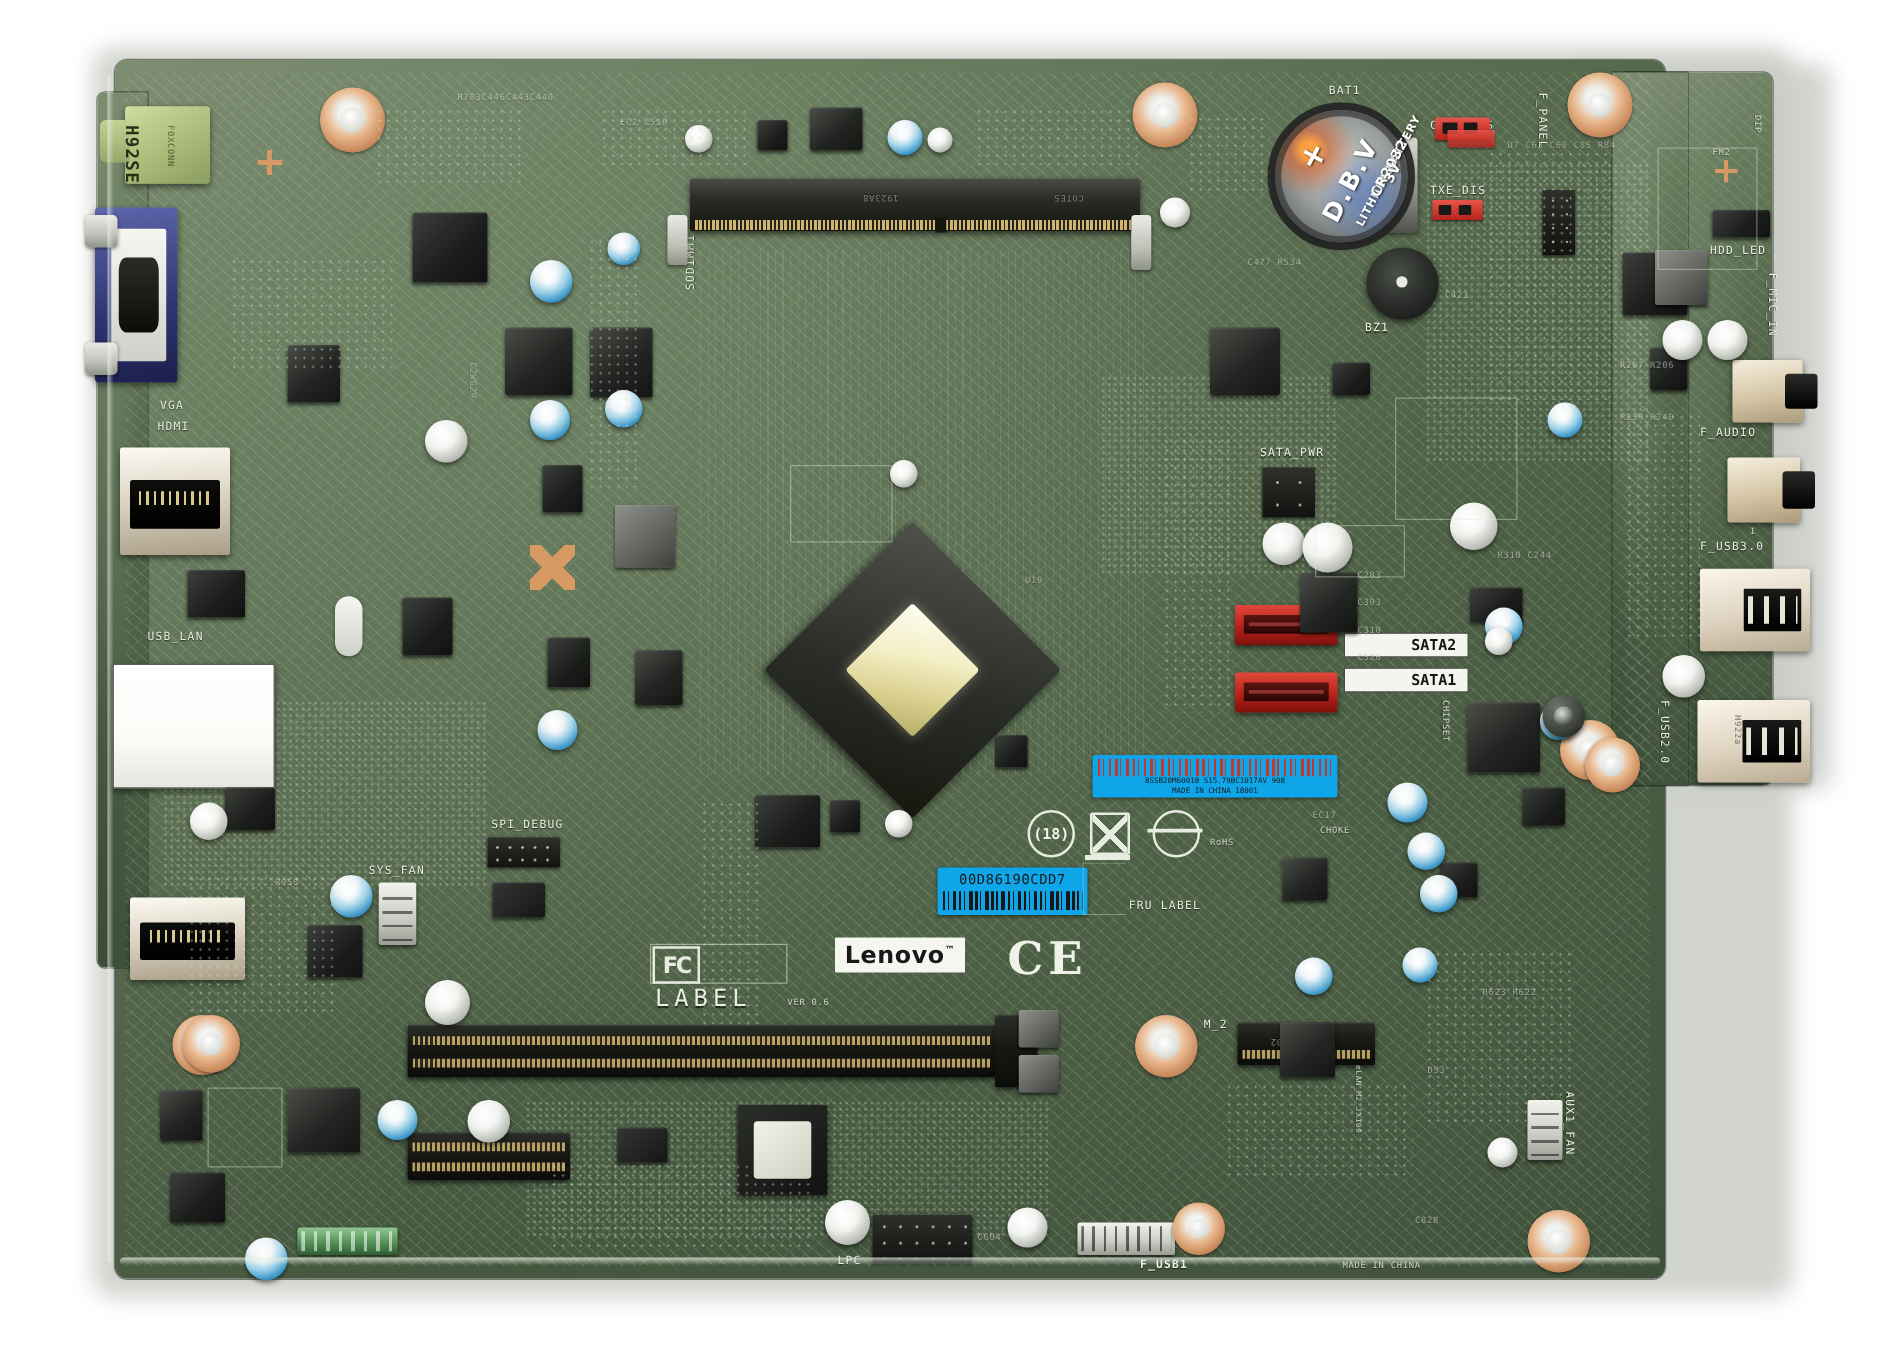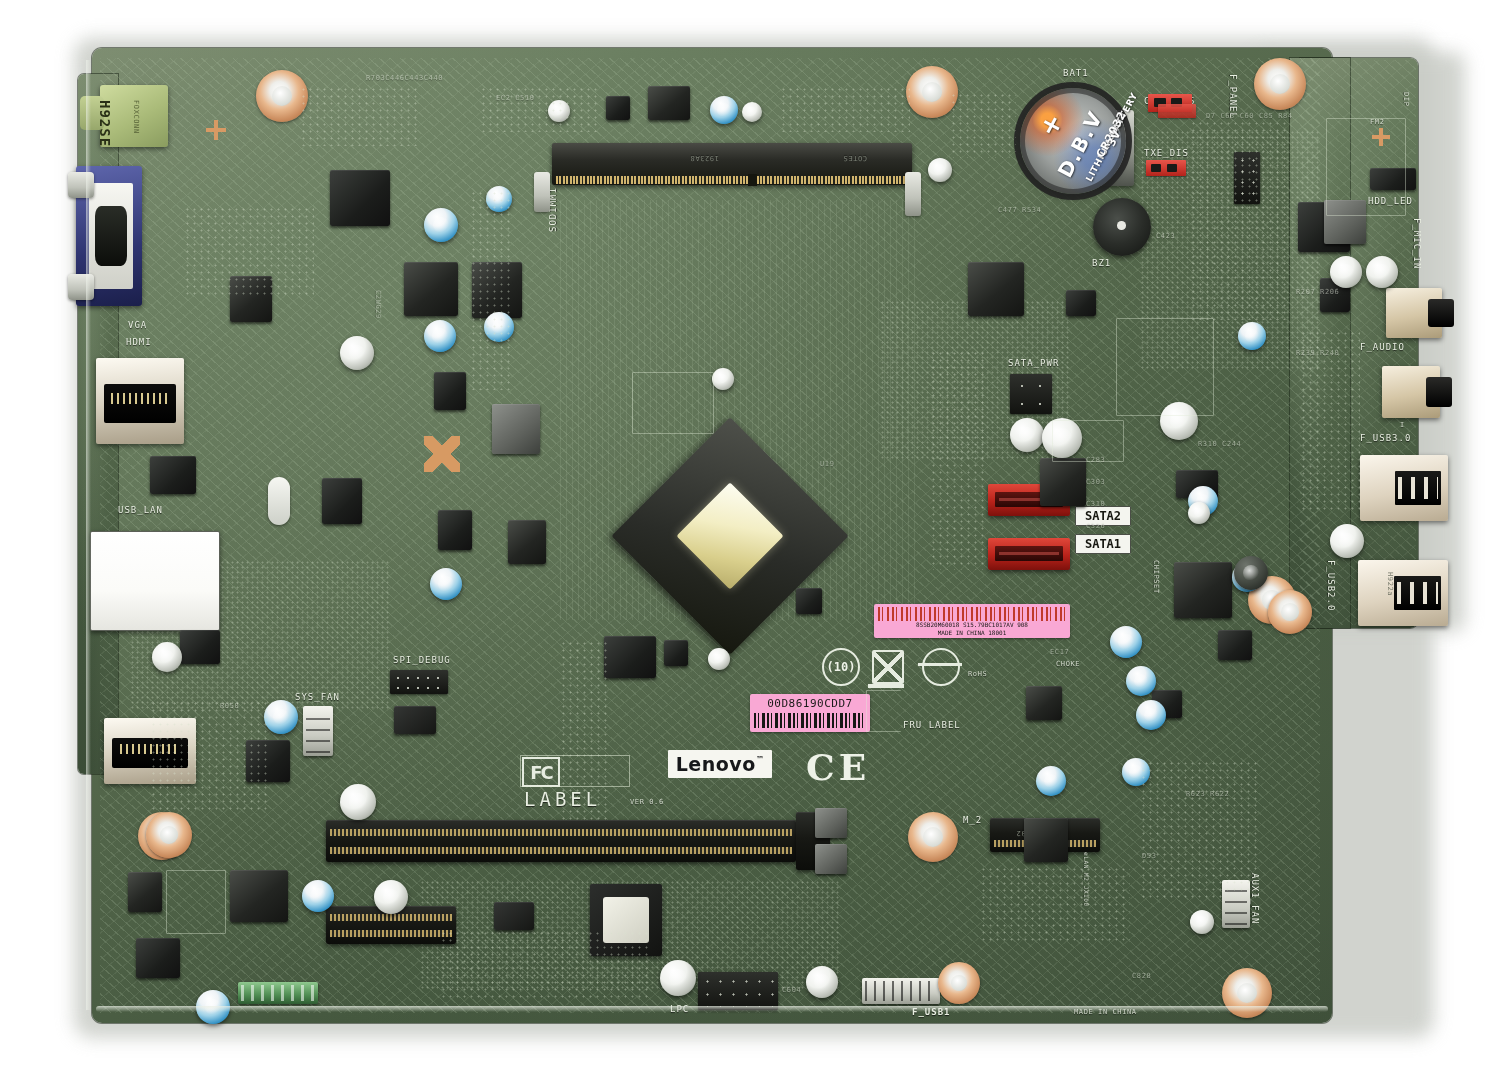--- a/index.html
+++ b/index.html
@@ -124,32 +124,32 @@
   .batt .ring{position:absolute;inset:-6px;border-radius:50%;border:6px solid #222;opacity:.9;}
   .batt .txt{position:absolute;color:#fff;font-weight:bold;text-shadow:0 1px 2px rgba(0,0,0,.8);
      white-space:nowrap;font-family:"DejaVu Sans",sans-serif;}
   .buzzer{position:absolute;border-radius:50%;
      background:radial-gradient(circle at 42% 36%,#4b4f4a 0%,#2a2d29 50%,#111310 100%);
      box-shadow:0 2px 5px rgba(0,0,0,.6);}
   .buzzer .hole{position:absolute;left:42%;top:40%;width:15%;height:15%;border-radius:50%;
      background:#e8e9e3;}
 
   
-  .sticker{position:absolute;background:#f9a8d4;border-radius:2px;
+  .sticker{position:absolute;background:#0ea5e9;border-radius:2px;
      box-shadow:0 1px 3px rgba(0,0,0,.45);overflow:hidden;}
   .sticker .bc{position:absolute;left:4px;right:4px;height:14px;
      background-image:repeating-linear-gradient(90deg,#171715 0 2px,rgba(0,0,0,0) 2px 4px,
                       #171715 4px 5px,rgba(0,0,0,0) 5px 8px,#171715 8px 11px,rgba(0,0,0,0) 11px 13px);}
   .sticker .bc.red{background-image:repeating-linear-gradient(90deg,#c0392b 0 2px,rgba(0,0,0,0) 2px 4px,
                       #c0392b 4px 5px,rgba(0,0,0,0) 5px 9px,#c0392b 9px 11px,rgba(0,0,0,0) 11px 14px);}
   .sticker .st{position:absolute;left:0;right:0;text-align:center;color:#1a1a18;
      font-family:"DejaVu Sans Mono",monospace;white-space:nowrap;}
 
   .wlbl{position:absolute;background:#f4f5ef;border:1px solid #4a4e46;border-radius:1px;
-     color:#15160f;text-align:center;font-family:"DejaVu Sans Mono",monospace;font-weight:bold;}
+     color:#15160f;text-align:center;font-family:"DejaVu Sans Mono",monospace;font-weight:bold;padding-left:44px;}
   .lenovo{position:absolute;background:#f6f6f0;border-radius:1px;
      color:#17181a;font-family:"DejaVu Sans",sans-serif;font-weight:bold;
      display:flex;align-items:center;justify-content:center;letter-spacing:.5px;}
   .fcc{position:absolute;border:2px solid #e6ece0;color:#e6ece0;
      font-family:"DejaVu Sans",sans-serif;font-weight:bold;display:flex;align-items:center;
      justify-content:center;}
   .ce{position:absolute;color:#eef2e8;font-family:"DejaVu Serif",serif;font-weight:bold;
      letter-spacing:4px;}
   .rohs{position:absolute;color:#eef2e8;}
   .wee{position:absolute;color:#eef2e8;}
@@ -359,21 +359,21 @@
   <div class="slk" style="left:524px;top:788px;font-size:19px;letter-spacing:4px;">LABEL</div>
   <div class="slk xs" style="left:630px;top:798px;">VER 0.6</div>
   <div class="lenovo" style="left:668px;top:750px;width:104px;height:28px;font-size:19px;">
     <span>Lenovo</span>
       <span style="font-size:8px;align-self:flex-start;margin-top:5px;">™</span>
   </div>
   <div class="ce" style="left:806px;top:746px;font-size:36px;">CE</div>
 
   <div class="rohs" style="left:822px;top:648px;width:34px;height:34px;border:2px solid #e6ece0;border-radius:50%;
               display:flex;align-items:center;justify-content:center;font-size:12px;font-weight:bold;">
-    <span>(10)</span>
+    <span>(18)</span>
   </div>
   <div class="wee" style="left:872px;top:650px;width:28px;height:30px;
               background:
                linear-gradient(45deg,rgba(0,0,0,0) 44%,#e6ece0 44% 54%,rgba(0,0,0,0) 54%),
                linear-gradient(-45deg,rgba(0,0,0,0) 44%,#e6ece0 44% 54%,rgba(0,0,0,0) 54%);
               border:2px solid #e6ece0;border-radius:2px;"></div>
   <div style="position:absolute;left:868px;top:684px;width:36px;height:4px;background:#e6ece0;"></div>
   <div class="rohs" style="left:922px;top:648px;width:34px;height:34px;border:2px solid #e6ece0;border-radius:50%;"></div>
   <div style="position:absolute;left:918px;top:663px;width:44px;height:3px;background:#e6ece0;"></div>
   <div class="slk xs" style="left:968px;top:670px;">RoHS</div>
@@ -525,21 +525,21 @@
   <div class="slk xs" style="left:1086px;top:456px;opacity:.5;">C283</div>
   <div class="slk xs" style="left:1086px;top:478px;opacity:.5;">C303</div>
   <div class="slk xs" style="left:1086px;top:500px;opacity:.5;">C310</div>
   <div class="slk xs" style="left:1086px;top:522px;opacity:.5;">C326</div>
   <div class="slk xs" style="left:1198px;top:440px;opacity:.5;">R310 C244</div>
   <div class="slk xs" style="left:1186px;top:790px;opacity:.5;">R623 R622</div>
   <div class="slk xs" style="left:998px;top:206px;opacity:.5;">C477 R534</div>
   <div class="slk xs" style="left:1156px;top:232px;opacity:.5;">C423</div>
   <div class="slk xs" style="left:1206px;top:112px;opacity:.45;">D7 C63 C60 C85 R84</div>
   <div class="slk xs" style="left:1296px;top:288px;opacity:.5;">R207 R206</div>
-  <div class="slk xs" style="left:1296px;top:349px;opacity:.5;">R239 R240</div>
+  <div class="slk xs" style="left:1296px;top:330px;opacity:.5;">R239 R240</div>
   <div class="slk xs" style="left:220px;top:702px;opacity:.5;">R050</div>
   <div class="slk xs" style="left:782px;top:986px;opacity:.5;">C604</div>
   <div class="slk xs" style="left:1142px;top:852px;opacity:.5;">D53</div>
   <div class="slk xs" style="left:1050px;top:648px;opacity:.5;">EC17</div>
   <div class="slk xs" style="left:1132px;top:972px;opacity:.5;">C828</div>
 
   <div class="outline" style="left:1116px;top:318px;width:96px;height:96px;"></div>
   <div class="outline" style="left:1326px;top:118px;width:78px;height:96px;"></div>
   <div class="outline" style="left:632px;top:372px;width:80px;height:60px;"></div>
   <div class="outline" style="left:866px;top:690px;width:34px;height:40px;border-right:none;border-top-color:rgba(225,235,215,.4);"></div>

